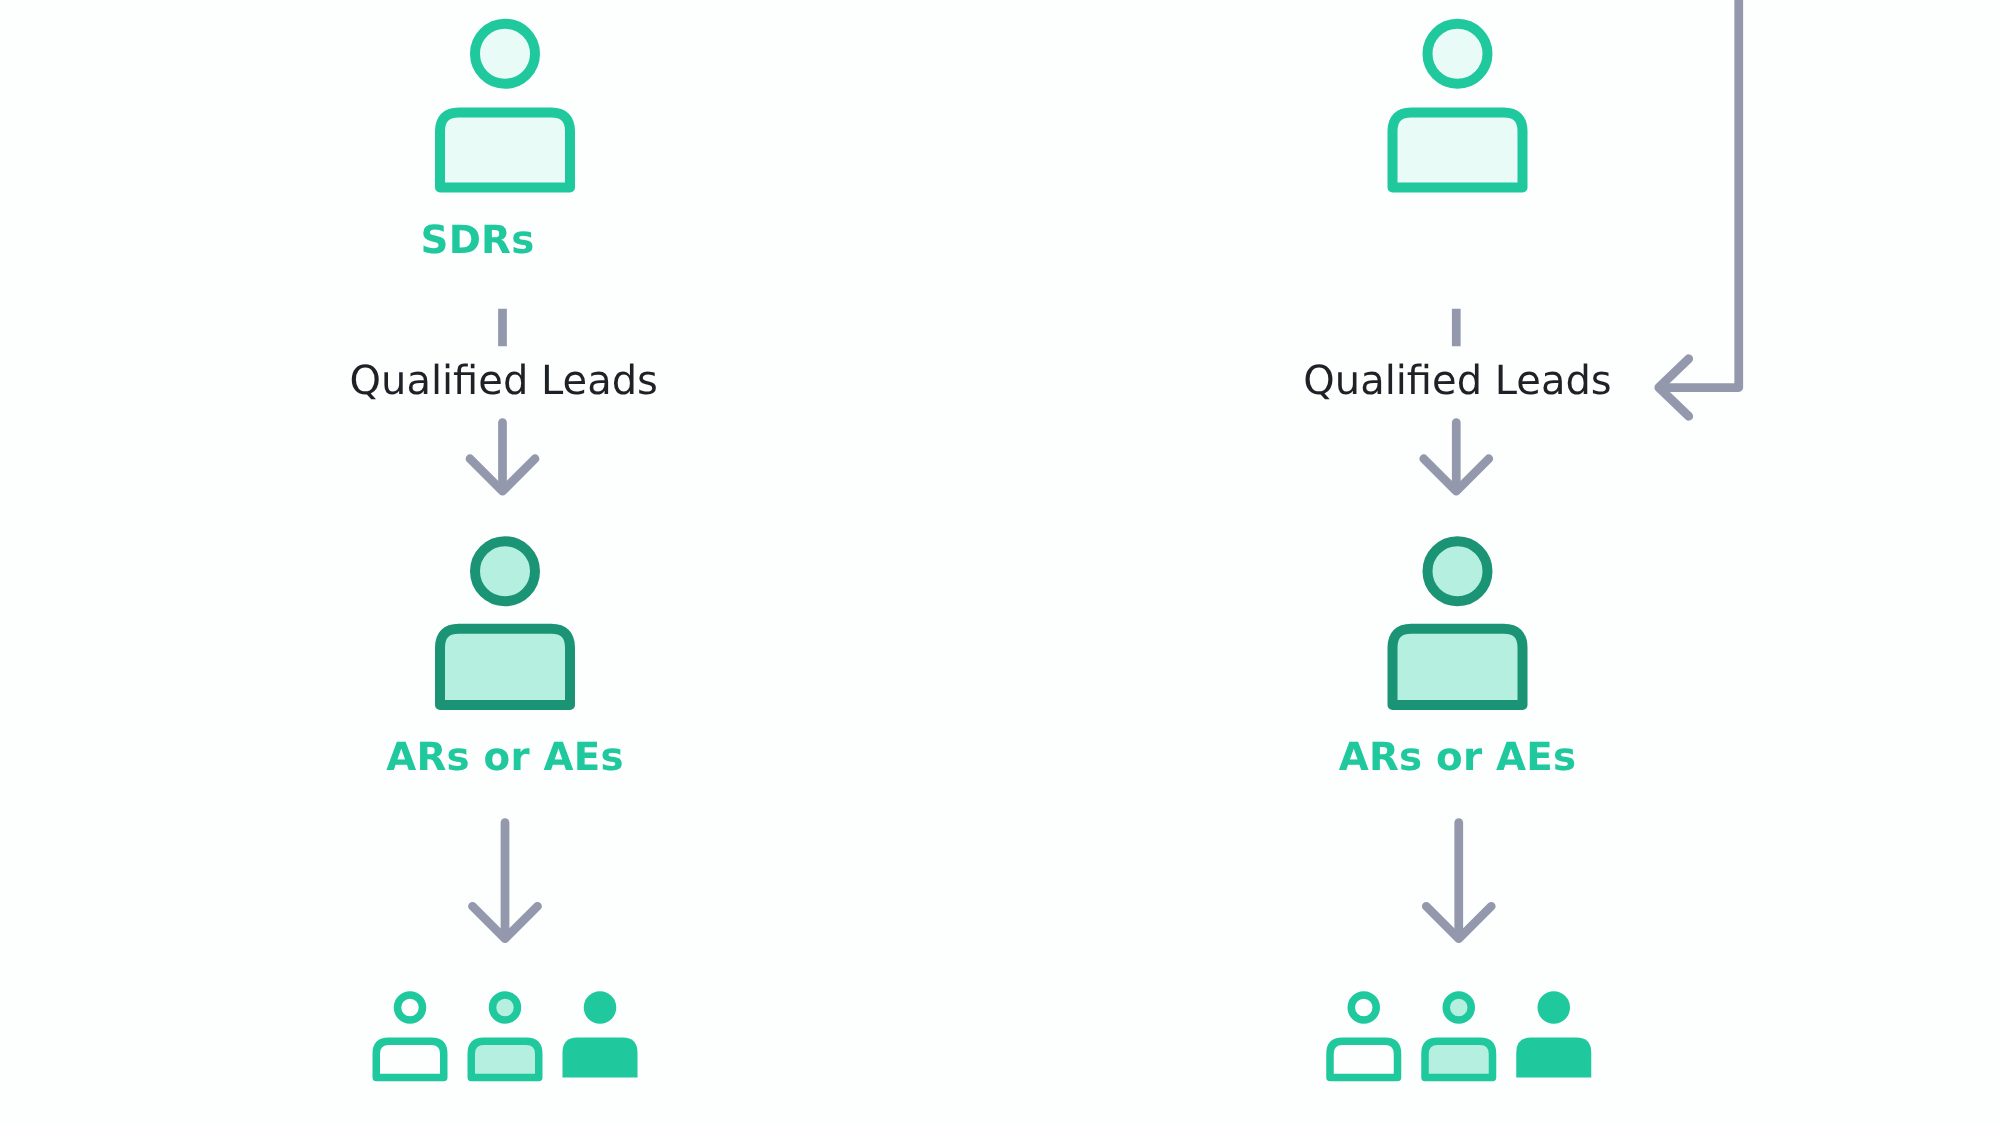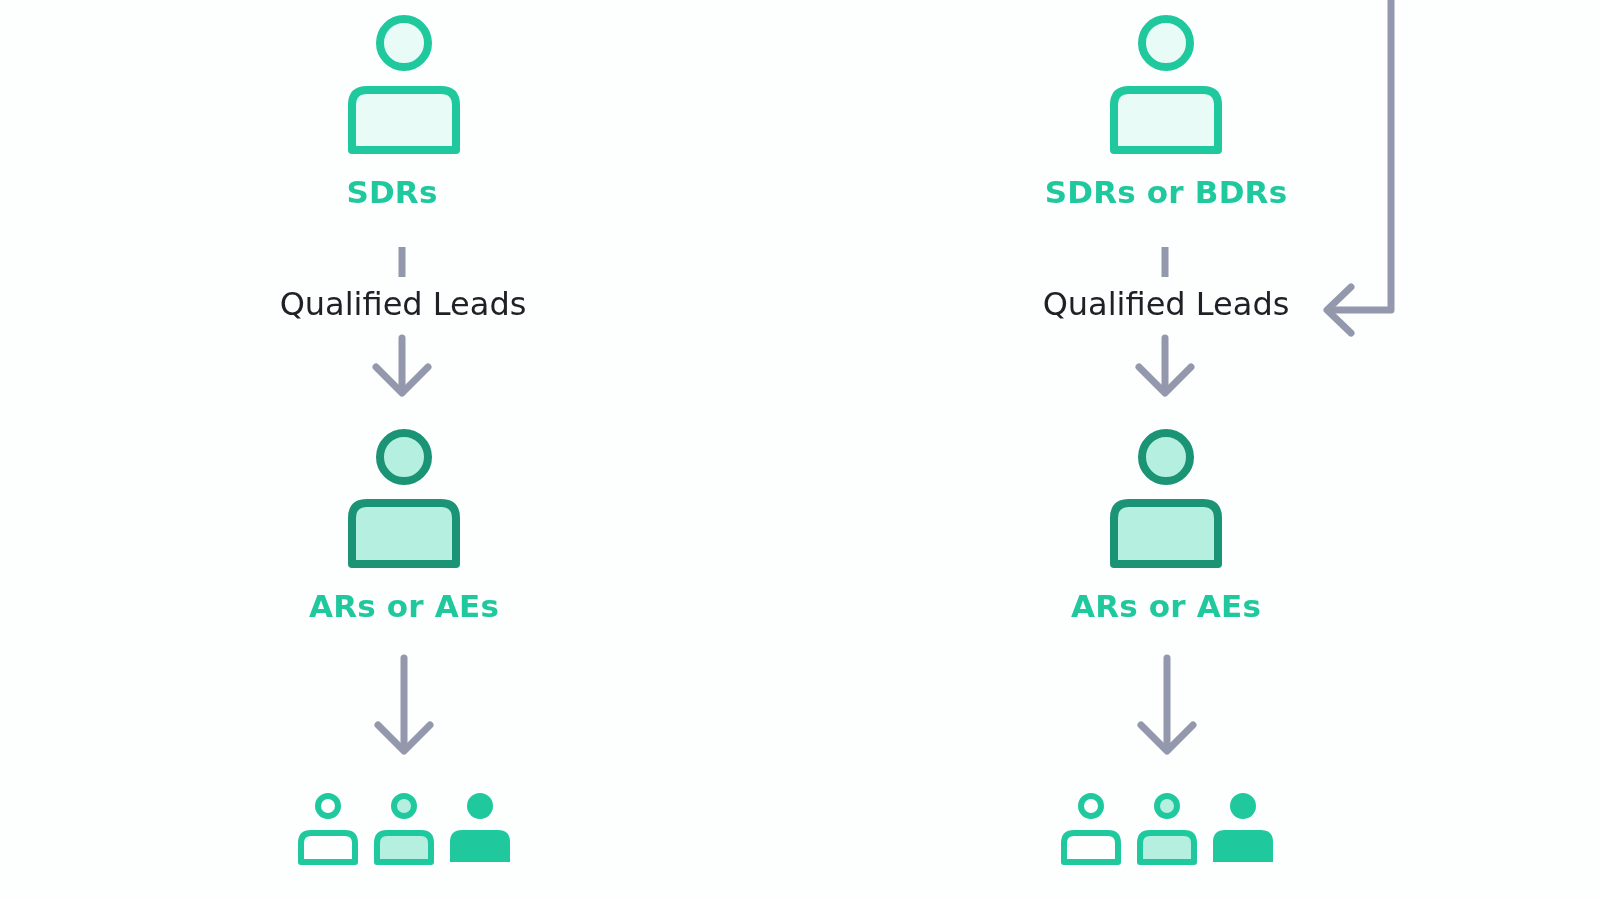--- a/index.html
+++ b/index.html
@@ -121,21 +121,20 @@
         <path d="M1213 862 L1213 842 Q1213 830 1225 830 L1261 830 Q1273 830 1273 842 L1273 862 Z" fill="#1fc89d"></path>
       </g>
     </g>
 
     <g stroke="#9398ad" stroke-width="7" stroke-linecap="round" stroke-linejoin="round" fill="none">
       <polyline points="1391,0 1391,310 1330,310"></polyline>
       <polyline points="1351,287 1327,310 1351,333"></polyline>
     </g>
   </svg>
 
-  <div class="role-label" style="left:392px; top:174px;">SDRs</div>
+  <div class="role-label" style="left:382px; top:174px;">SDRs</div>
   <div class="flow-label" style="left:403px; top:285px;">Qualified Leads</div>
   <div class="role-label" style="left:404px; top:588px;">ARs or AEs</div>
 
-  <div class="role-label" style="left:1166px; top:174px;">SDRs or BDRs</div>
   <div class="flow-label" style="left:1166px; top:285px;">Qualified Leads</div>
   <div class="role-label" style="left:1166px; top:588px;">ARs or AEs</div>
 
 </div>
 
 </body></html>

